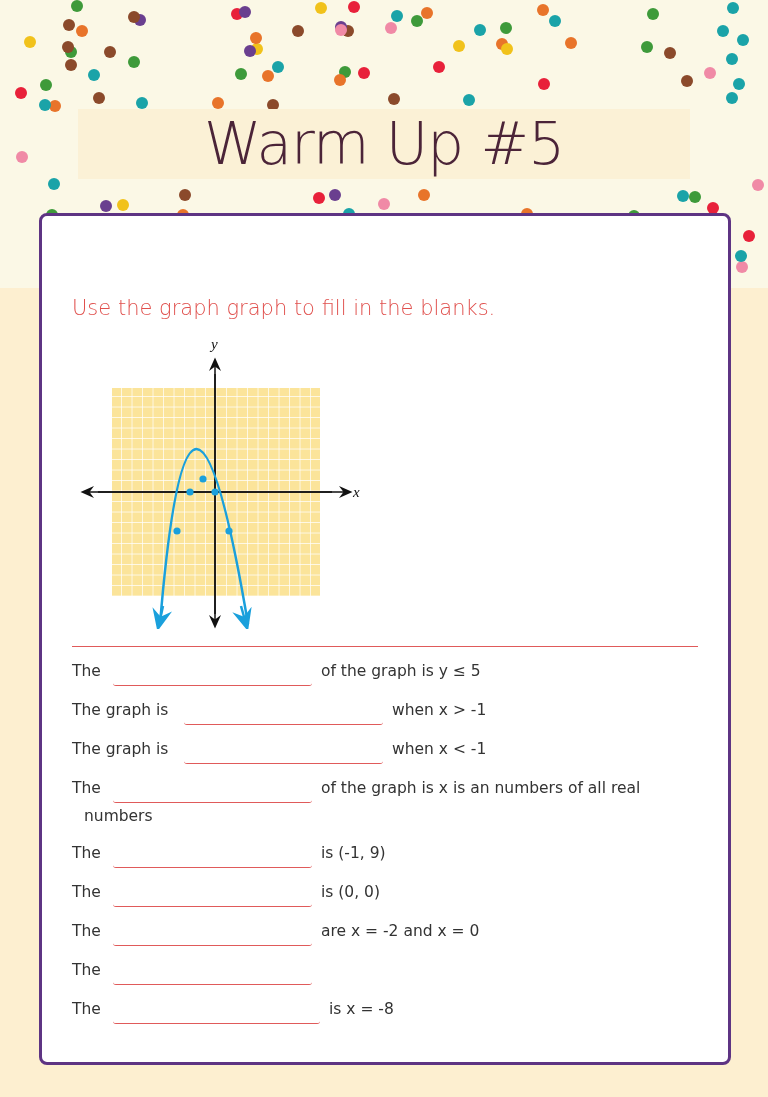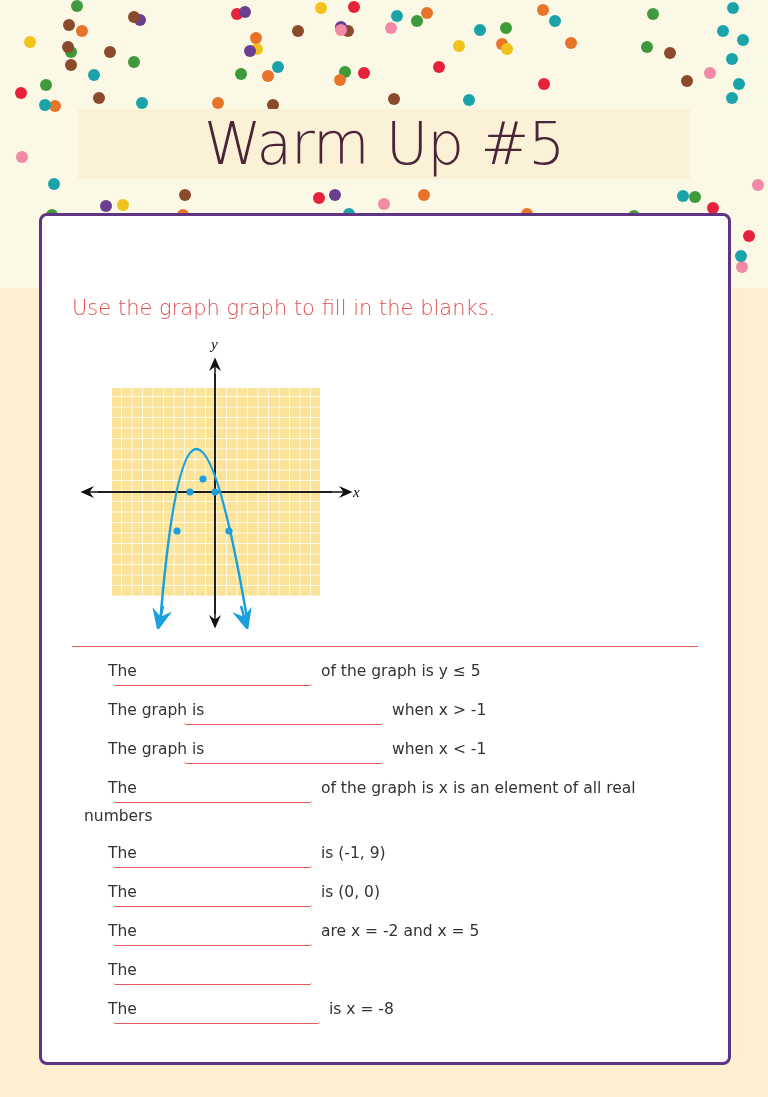--- a/index.html
+++ b/index.html
@@ -33,21 +33,21 @@
     }
     .graph { position:absolute; left:38px; top:118px; width:290px; height:295px; }
     .divider {
       position:absolute; left:30px; top:430px; width:626px; height:1px; background:#e05a5a;
     }
     .rows { position:absolute; left:30px; top:442px; width:630px; }
     .row {
       position:relative; height:39px; font-family:"DejaVu Sans", sans-serif;
       font-size:15.5px; color:#333333;
     }
-    .row .prefix { position:absolute; left:0; top:4px;margin-left:36px; }
+    .row .prefix { position:absolute; left:0; top:4px; }
     .row .blank {
       position:absolute; top:2px; height:26px; border:none;
       border-bottom:1.5px solid #e05a5a; background:transparent; outline:none;
       font-size:15px; padding:0 4px; box-sizing:border-box; border-radius:0 0 3px 3px;
     }
     .row .suffix { position:absolute; top:4px; }
     .row .wrap { position:absolute; left:12px; top:32px; }
     .row.tall { height:65px; }
   </style>
 </head>
@@ -194,37 +194,37 @@
       <span class="suffix" style="left:320px">when x &gt; -1</span>
     </div>
     <div class="row">
       <span class="prefix">The graph is</span>
       <input class="blank" style="left: 112px; width: 199px;" value="">
       <span class="suffix" style="left:320px">when x &lt; -1</span>
     </div>
     <div class="row tall">
       <span class="prefix">The</span>
       <input class="blank" style="left: 41px; width: 199px;" value="">
-      <span class="suffix" style="left:249px">of the graph is x is an element of all real</span>
+      <span class="suffix" style="left:249px">of the graph is x is an numbers of all real</span>
       <span class="wrap">numbers</span>
     </div>
     <div class="row">
       <span class="prefix">The</span>
       <input class="blank" style="left: 41px; width: 199px;" value="">
       <span class="suffix" style="left:249px">is (-1, 9)</span>
     </div>
     <div class="row">
       <span class="prefix">The</span>
       <input class="blank" style="left: 41px; width: 199px;" value="">
       <span class="suffix" style="left:249px">is (0, 0)</span>
     </div>
     <div class="row">
       <span class="prefix">The</span>
       <input class="blank" style="left: 41px; width: 199px;" value="">
-      <span class="suffix" style="left:249px">are x = -2 and x = 5</span>
+      <span class="suffix" style="left:249px">are x = -2 and x = 0</span>
     </div>
     <div class="row">
       <span class="prefix">The</span>
       <input class="blank" style="left: 41px; width: 199px;" value="">
     </div>
     <div class="row">
       <span class="prefix">The</span>
       <input class="blank" style="left: 41px; width: 207px;" value="">
       <span class="suffix" style="left:257px">is x = -8</span>
     </div>

